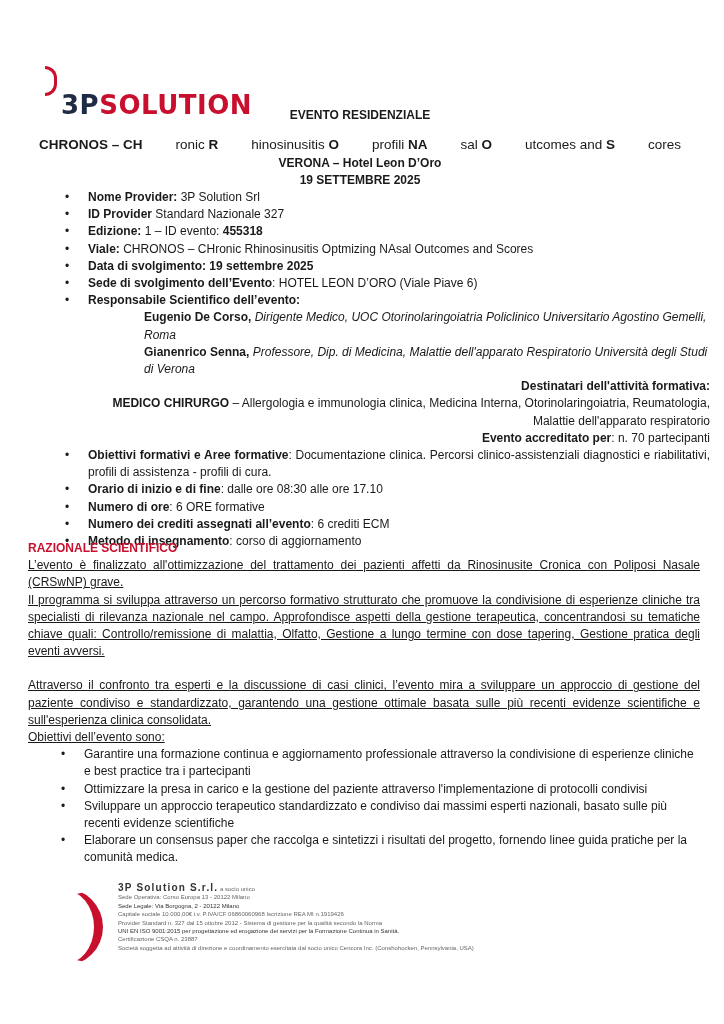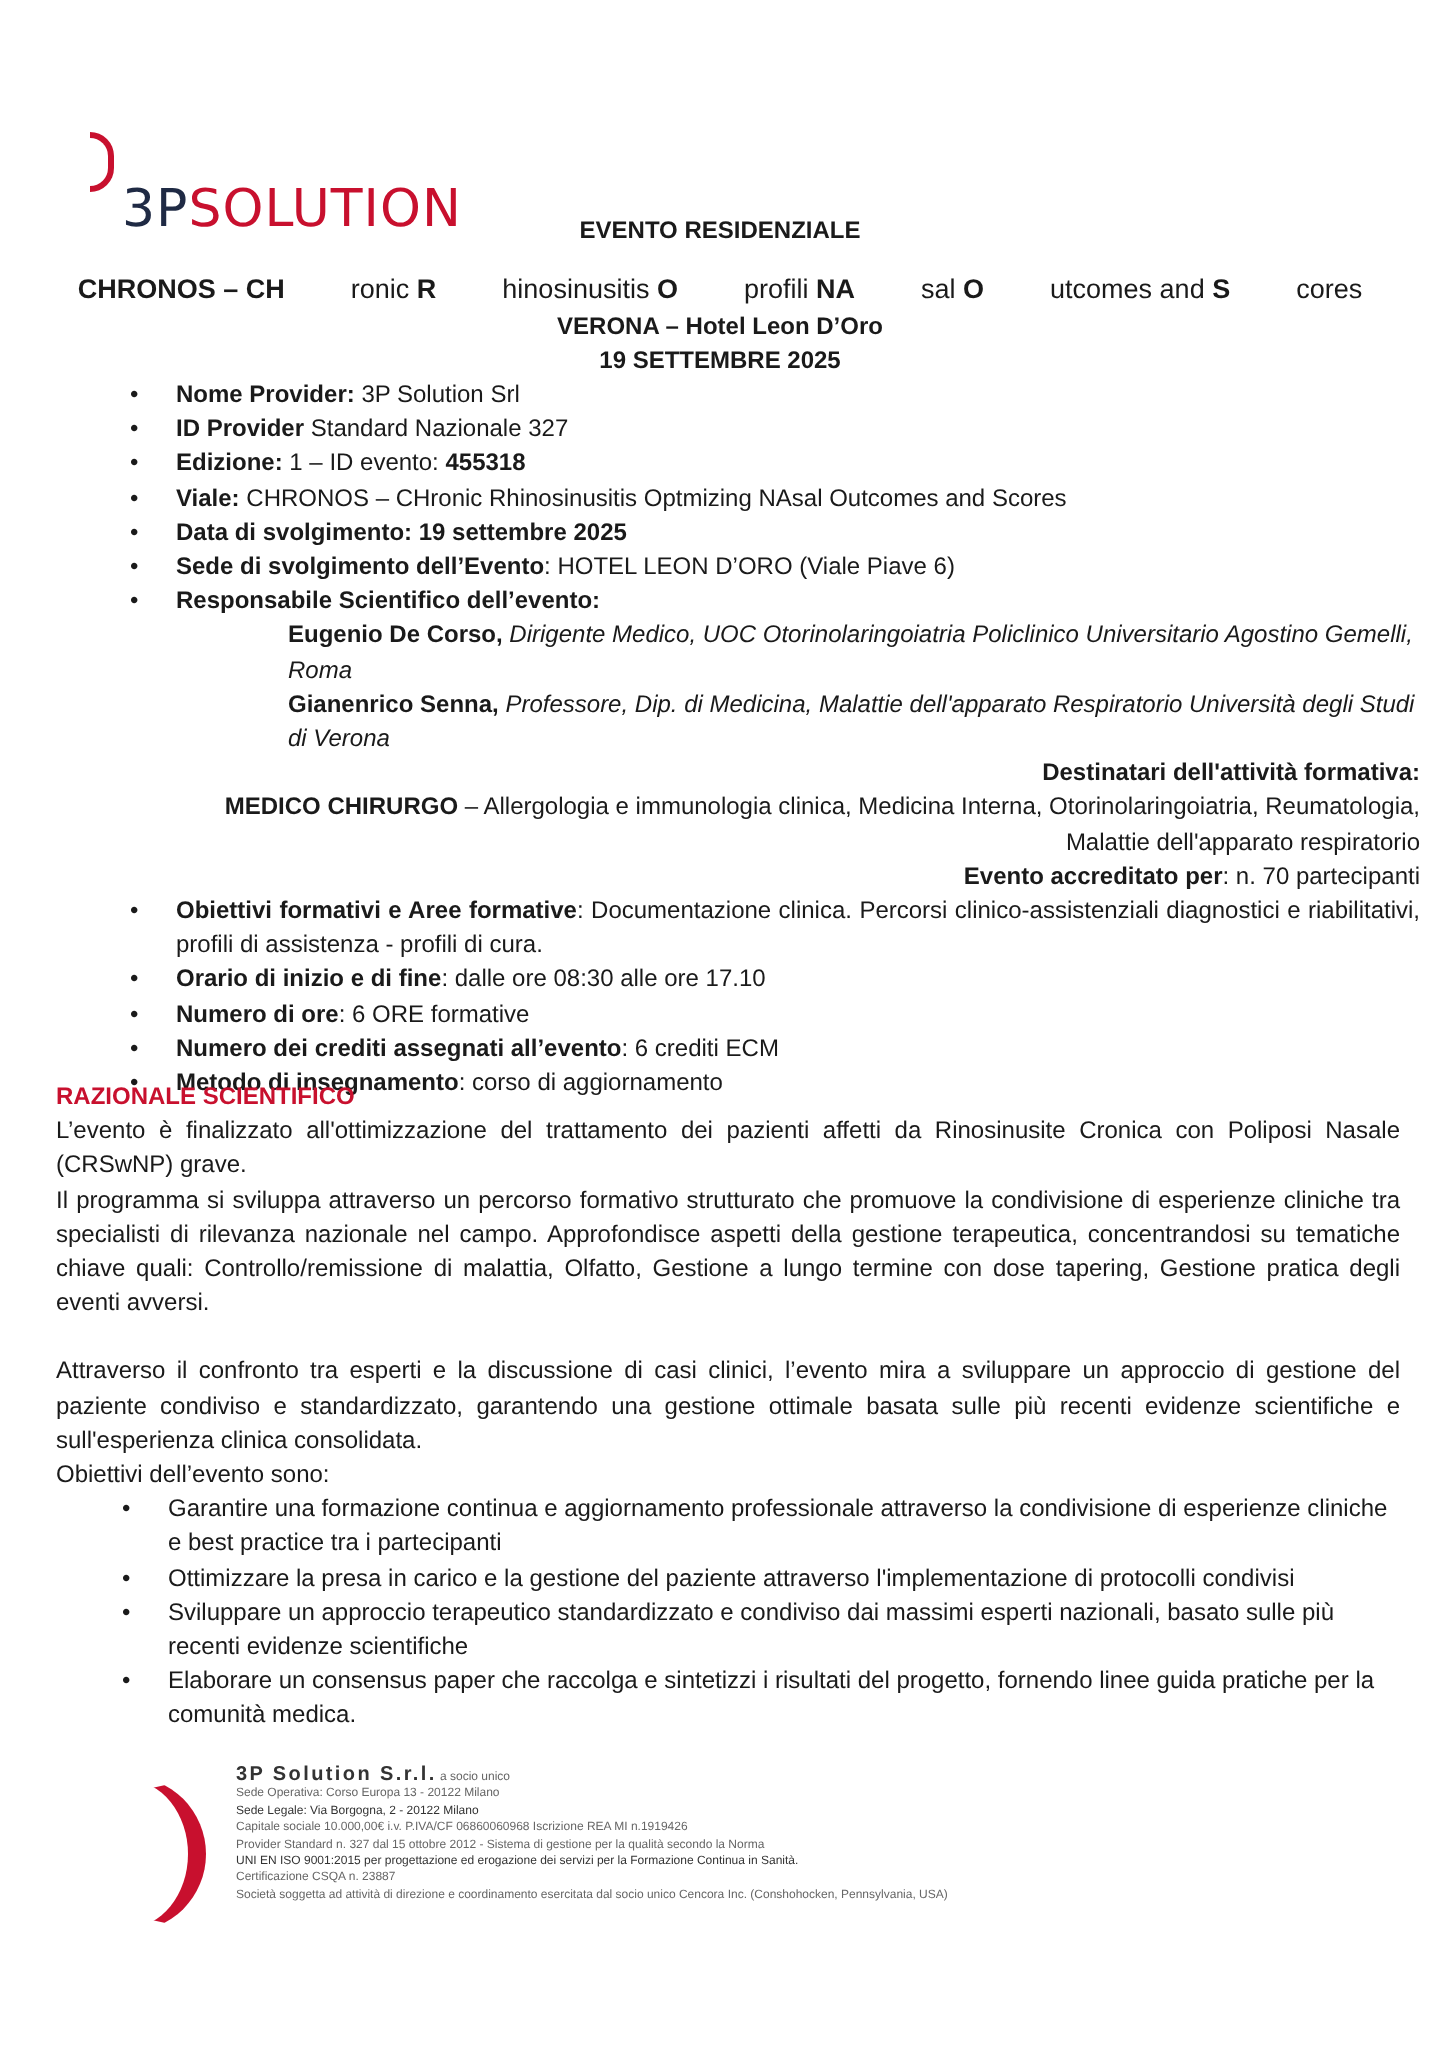--- a/index.html
+++ b/index.html
@@ -1,41 +1,41 @@
 <!DOCTYPE html>
 <html><head>
 <meta charset="utf-8">
 <style>
   html, body { margin:0; padding:0; background:#ffffff; }
   body { width:724px; height:1024px; position:relative; overflow:hidden;
          font-family:"Liberation Sans", sans-serif; color:#1a1a1a; }
   .logo { position:absolute; left:45px; top:66px; height:30px; display:flex; align-items:center; }
   .logo-arc { width:9px; height:24px; border:3px solid #c8102e; border-left:none; border-radius:0 14px 14px 0; margin-right:4px; }
-  .logo-text { font-size:26px; letter-spacing:0.5px; line-height:26px; font-family:"DejaVu Sans", sans-serif; font-weight:400;margin-top:48px; }
+  .logo-text { font-size:26px; letter-spacing:0.5px; line-height:26px; font-family:"DejaVu Sans", sans-serif; font-weight:700;margin-top:48px; }
   .logo-text .dark { color:#1f2a44; }
   .logo-text .red { color:#c8102e; }
 
   .center { position:absolute; left:0; width:720px; text-align:center; font-weight:bold; }
   .h-evento { top:108px; font-size:12px; }
   .h-title { top:137px; font-size:13.5px; }
   .h-title .n { font-weight:normal;padding-left:33px; }
   .h-city { top:156px; font-size:12px; }
   .h-date { top:173px; font-size:12px;text-align:center; }
 
   .info { position:absolute; left:62px; top:189px; width:648px; font-size:12px; line-height:17.2px; }
   .info .row { position:relative; padding-left:26px; }
   .info .row .dot { position:absolute; left:3px; top:0; }
   .info .indent { padding-left:82px; font-style:italic; }
   .info .indent b { font-style:normal; }
   .info .sub { padding-left:26px;text-align:right; }
   .just { text-align:justify; }
 
   .rationale { position:absolute; left:28px; top:540px; width:672px; font-size:12px; line-height:17.2px; }
   .rationale .head { color:#c8102e; font-weight:bold; }
-  .rationale p { margin:0; text-align:justify; }
+  .rationale p { margin:0; text-align:justify;text-decoration:underline; }
   .rationale .gap { height:17px; }
   .rationale ul { list-style:none; margin:0; padding:0 0 0 30px; }
   .rationale li { position:relative; padding-left:26px; }
   .rationale li .dot { position:absolute; left:3px; }
 
   .footer { position:absolute; left:48px; top:884px; width:660px; height:80px; }
   .f-arc { position:absolute; left:0; top:4px; width:46px; height:74px; border-right:9px solid #c8102e; border-radius:0 50px 50px 0; border-top:2px solid transparent; border-bottom:2px solid transparent; }
   .f-text { position:absolute; left:70px; top:0; font-size:6px; line-height:8.4px; color:#666; }
   .f-company { font-size:10px; font-weight:bold; color:#333; letter-spacing:1.2px; }
   .f-company span { font-size:6px; font-weight:normal; letter-spacing:0; color:#666; }

